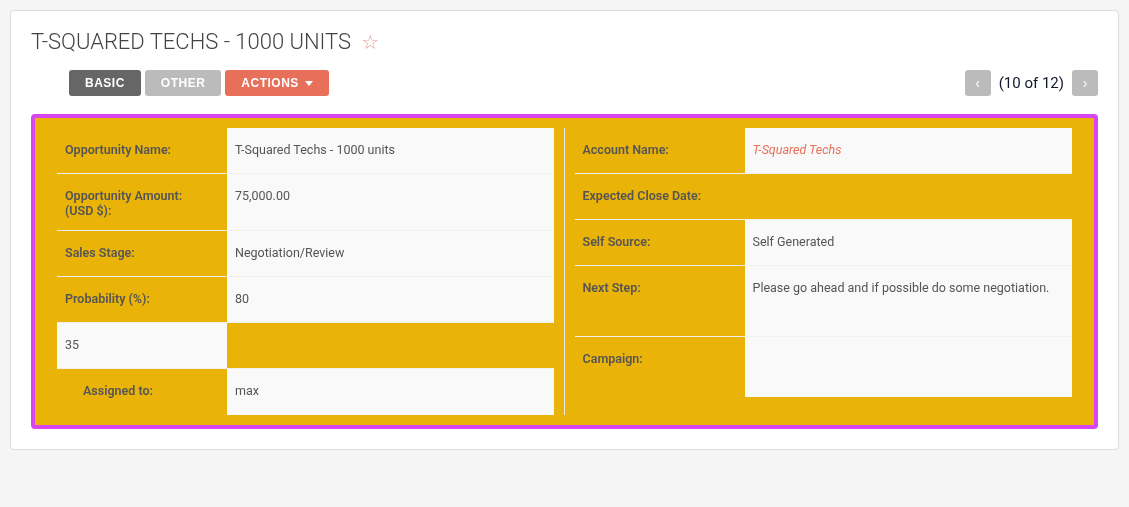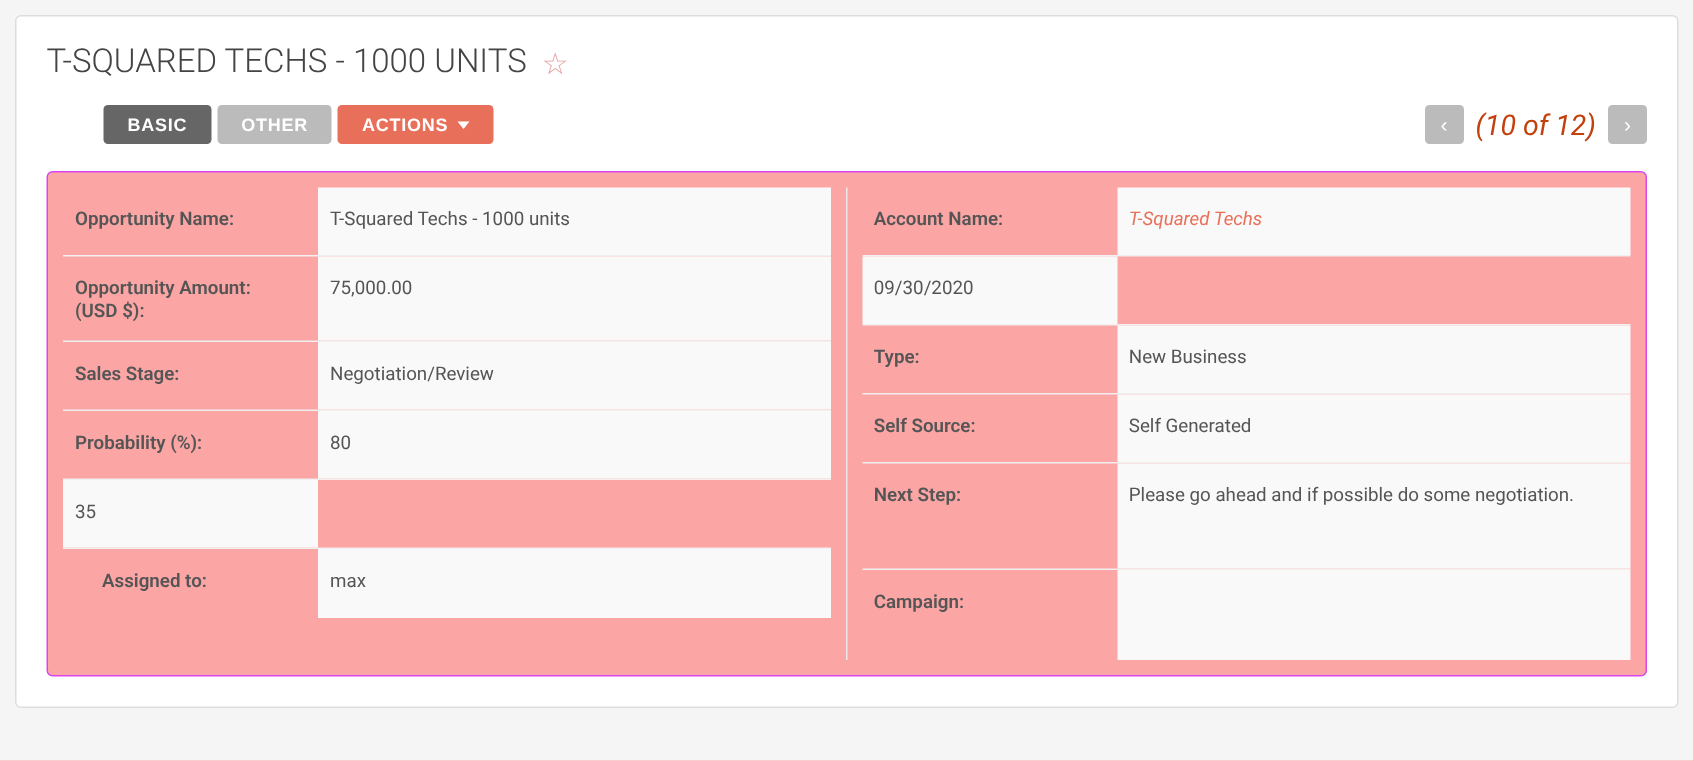--- a/index.html
+++ b/index.html
@@ -84,29 +84,28 @@
       border-radius: 3px;
       width: 26px;
       height: 26px;
       cursor: pointer;
       font-size: 14px;
       display: flex;
       align-items: center;
       justify-content: center;
     }
     .nav-count {
-      color: #c2410c;
-      font-size: 19px;
-      font-style: italic;
+      color: #0f172a;
+      font-size: 15px;
     }
     .detail-panel {
-      border: 1px solid #d946ef;
+      border: 4px solid #d946ef;
       border-radius: 4px;
-      padding: 10px 0;
-      background: #fca5a5;
+      padding: 10px 12px;
+      background: #eab308;
     }
     .detail-grid {
       display: grid;
       grid-template-columns: 1fr 1fr;
     }
     .detail-col {
       padding: 0 10px;
     }
     .detail-col:first-child {
       border-right: 1px solid #e8e8e8;
@@ -201,25 +200,21 @@
             <div class="field-label" style="white-space: pre-line; margin-left: 18px;">Assigned to:</div>
             <div class="field-value">max</div>
           </div>
         </div>
       <div class="detail-col" id="right-col">
           <div class="detail-row">
             <div class="field-label">Account Name:</div>
             <div class="field-value link">T-Squared Techs</div>
           </div>
           <div class="detail-row">
-            <div class="field-value">09/30/2020</div>
-          </div>
-          <div class="detail-row">
-            <div class="field-label">Type:</div>
-            <div class="field-value">New Business</div>
+            <div class="field-label">Expected Close Date:</div>
           </div>
           <div class="detail-row">
             <div class="field-label">Self Source:</div>
             <div class="field-value">Self Generated</div>
           </div>
           <div class="detail-row">
             <div class="field-label">Next Step:</div>
             <div class="field-value tall">Please go ahead and if possible do some negotiation.</div>
           </div>
           <div class="detail-row">

